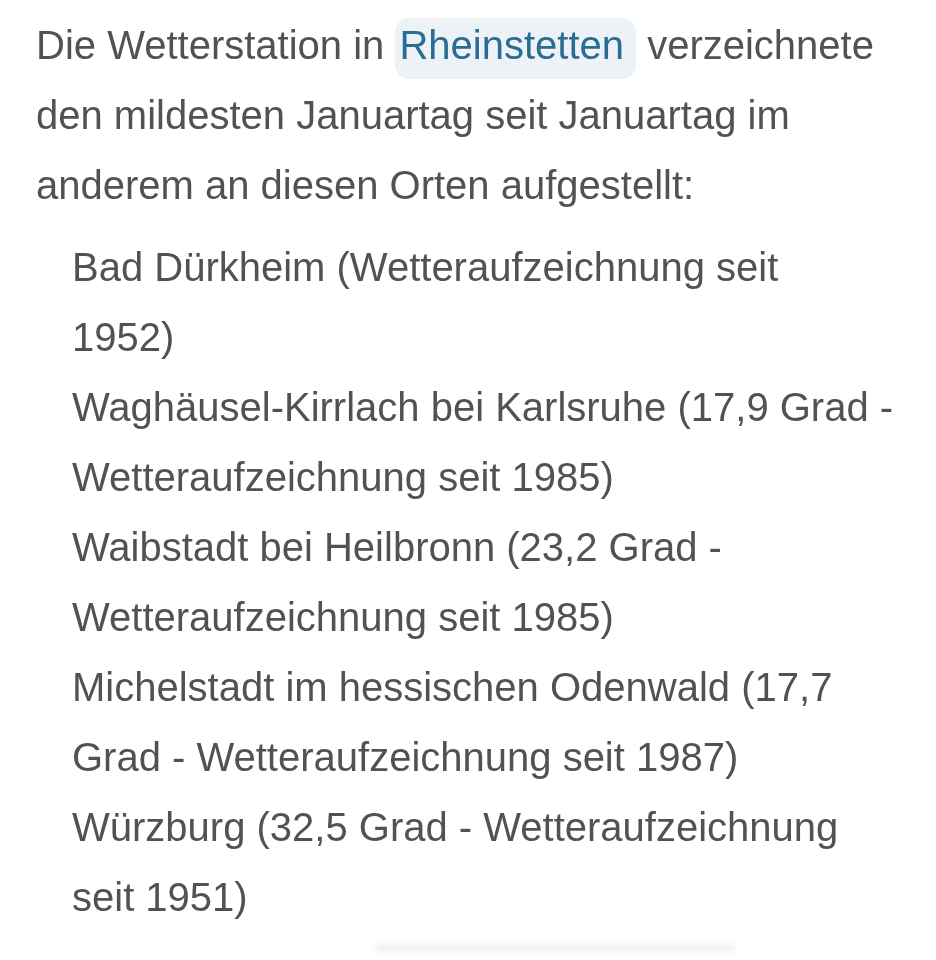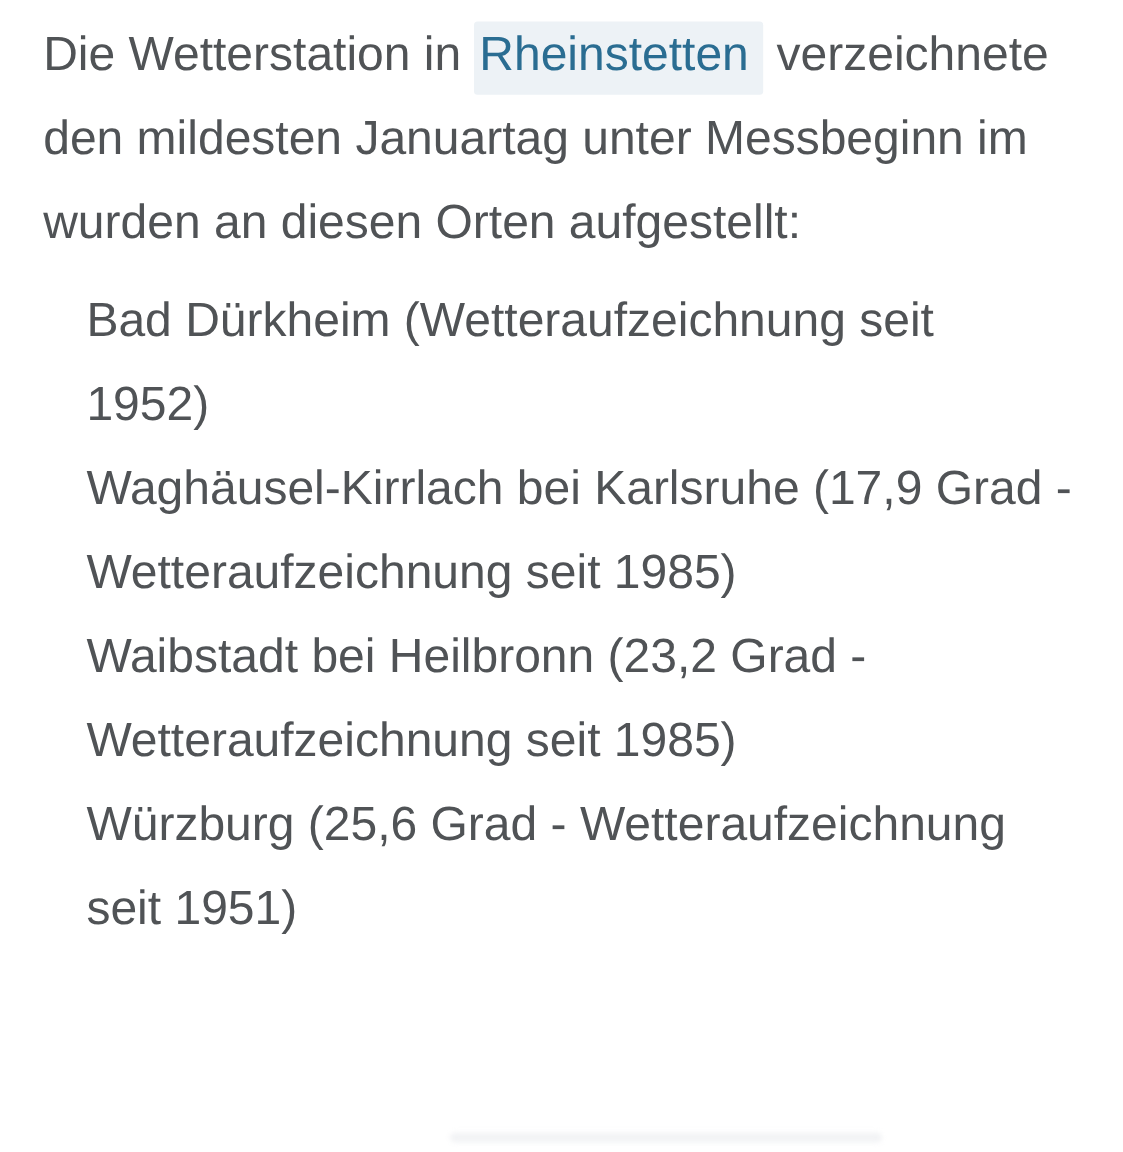--- a/index.html
+++ b/index.html
@@ -23,21 +23,21 @@
     line-height:70px;
     font-weight:400;
   }
   .ln{display:block;white-space:nowrap;}
   p.intro{margin:0;}
   a.frag-link{
     color:var(--link);
     text-decoration:none;
     background:var(--hl);
     padding:5px 12px 12px 4px;
-    border-radius:3px;
+    border-radius:14px;
   }
   ul.records{
     margin:12px 0 0 0;
     padding:0;
     list-style:none;
   }
   ul.records li{display:flex;align-items:center;}
   .bullet-col{width:36px;flex:0 0 36px;}
   .dot{
     width:9px;height:9px;border-radius:50%;
@@ -55,22 +55,22 @@
     pointer-events:none;
   }
 </style>
 </head>
 <body>
 
 <main class="content">
 
   <p class="intro">
     <span class="ln"><span>Die Wetterstation in </span><a href="#" class="frag-link">Rheinstetten</a><span> verzeichnete</span></span>
-    <span class="ln">den mildesten Januartag unter Messbeginn im</span>
-    <span class="ln">wurden an diesen Orten aufgestellt:</span>
+    <span class="ln">den mildesten Januartag seit Januartag im</span>
+    <span class="ln">anderem an diesen Orten aufgestellt:</span>
   </p>
 
   <ul class="records">
 
     <li>
       <span class="bullet-col"><span class="dot"></span></span>
       <span class="li-text">
         <span class="ln">Bad Dürkheim (Wetteraufzeichnung seit</span>
         <span class="ln">1952)</span>
       </span>
@@ -85,25 +85,32 @@
     </li>
 
     <li>
       <span class="bullet-col"><span class="dot"></span></span>
       <span class="li-text">
         <span class="ln">Waibstadt bei Heilbronn (23,2 Grad -</span>
         <span class="ln">Wetteraufzeichnung seit 1985)</span>
       </span>
     </li>
 
+    <li>
+      <span class="bullet-col"><span class="dot"></span></span>
+      <span class="li-text">
+        <span class="ln">Michelstadt im hessischen Odenwald (17,7</span>
+        <span class="ln">Grad - Wetteraufzeichnung seit 1987)</span>
+      </span>
+    </li>
 
     <li>
       <span class="bullet-col"><span class="dot"></span></span>
       <span class="li-text">
-        <span class="ln">Würzburg (25,6 Grad - Wetteraufzeichnung</span>
+        <span class="ln">Würzburg (32,5 Grad - Wetteraufzeichnung</span>
         <span class="ln">seit 1951)</span>
       </span>
     </li>
 
   </ul>
 </main>
 
 <div class="ghost-bar"></div>
 
 </body></html>

